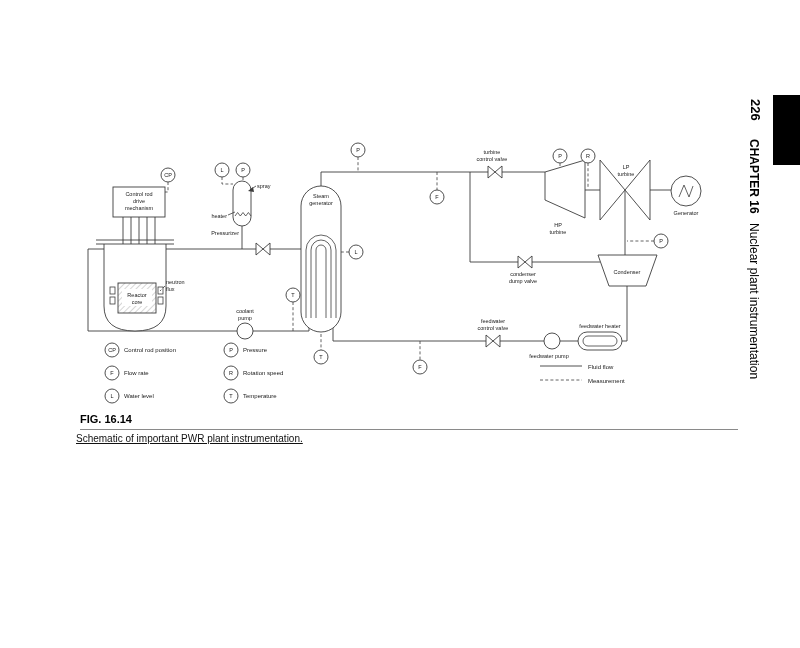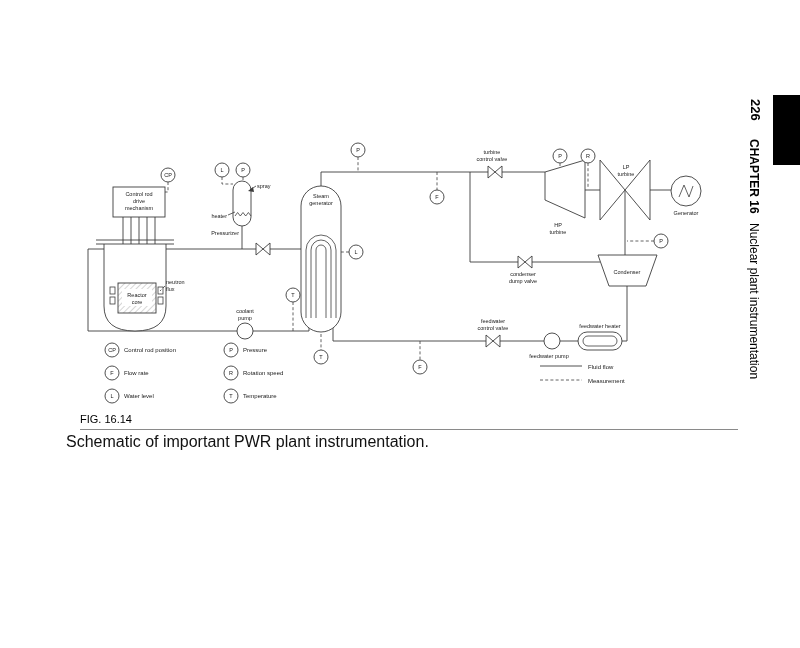--- a/index.html
+++ b/index.html
@@ -10,23 +10,23 @@
   svg text { font-family:"Liberation Sans", sans-serif; fill:#1a1a1a; }
   .t55 { font-size:5.5px; }
   .t6  { font-size:6px; }
   .mid { text-anchor:middle; }
   .end { text-anchor:end; }
   .ln   { fill:none; stroke:#3c3c3c; stroke-width:0.9; }
   .thin { fill:none; stroke:#3c3c3c; stroke-width:0.8; }
   .dash { fill:none; stroke:#3c3c3c; stroke-width:0.8; stroke-dasharray:3 2.2; }
   .comp { fill:#ffffff; stroke:#3c3c3c; stroke-width:0.9; }
   .instr{ fill:#ffffff; stroke:#3c3c3c; stroke-width:0.9; }
-  .fig-label { position:absolute; left:80px; top:413px; font-weight:normal; font-size:11px; color:#000; }
+  .fig-label { position:absolute; left:80px; top:413px; font-weight:bold; font-size:11px; color:#000; }
   .fig-rule  { position:absolute; left:80px; top:429px; width:658px; border-top:1px solid #8a8a8a; }
-  .fig-caption { position:absolute; left:66px; top:433px; font-size:16px; color:#111; }
+  .fig-caption { position:absolute; left:76px; top:433px; font-size:10px; color:#111;text-decoration:underline; }
   .black-bar { position:absolute; left:773px; top:95px; width:27px; height:70px; background:#000; }
   .page-num {
     position:absolute; left:748px; top:99px; writing-mode:vertical-rl;
     font-weight:bold; font-size:13px; color:#000;
   }
   .running-head {
     position:absolute; left:747px; top:139px; writing-mode:vertical-rl;
     font-size:12px; color:#000;
   }
   .running-head .ch-label { font-weight:bold; }

